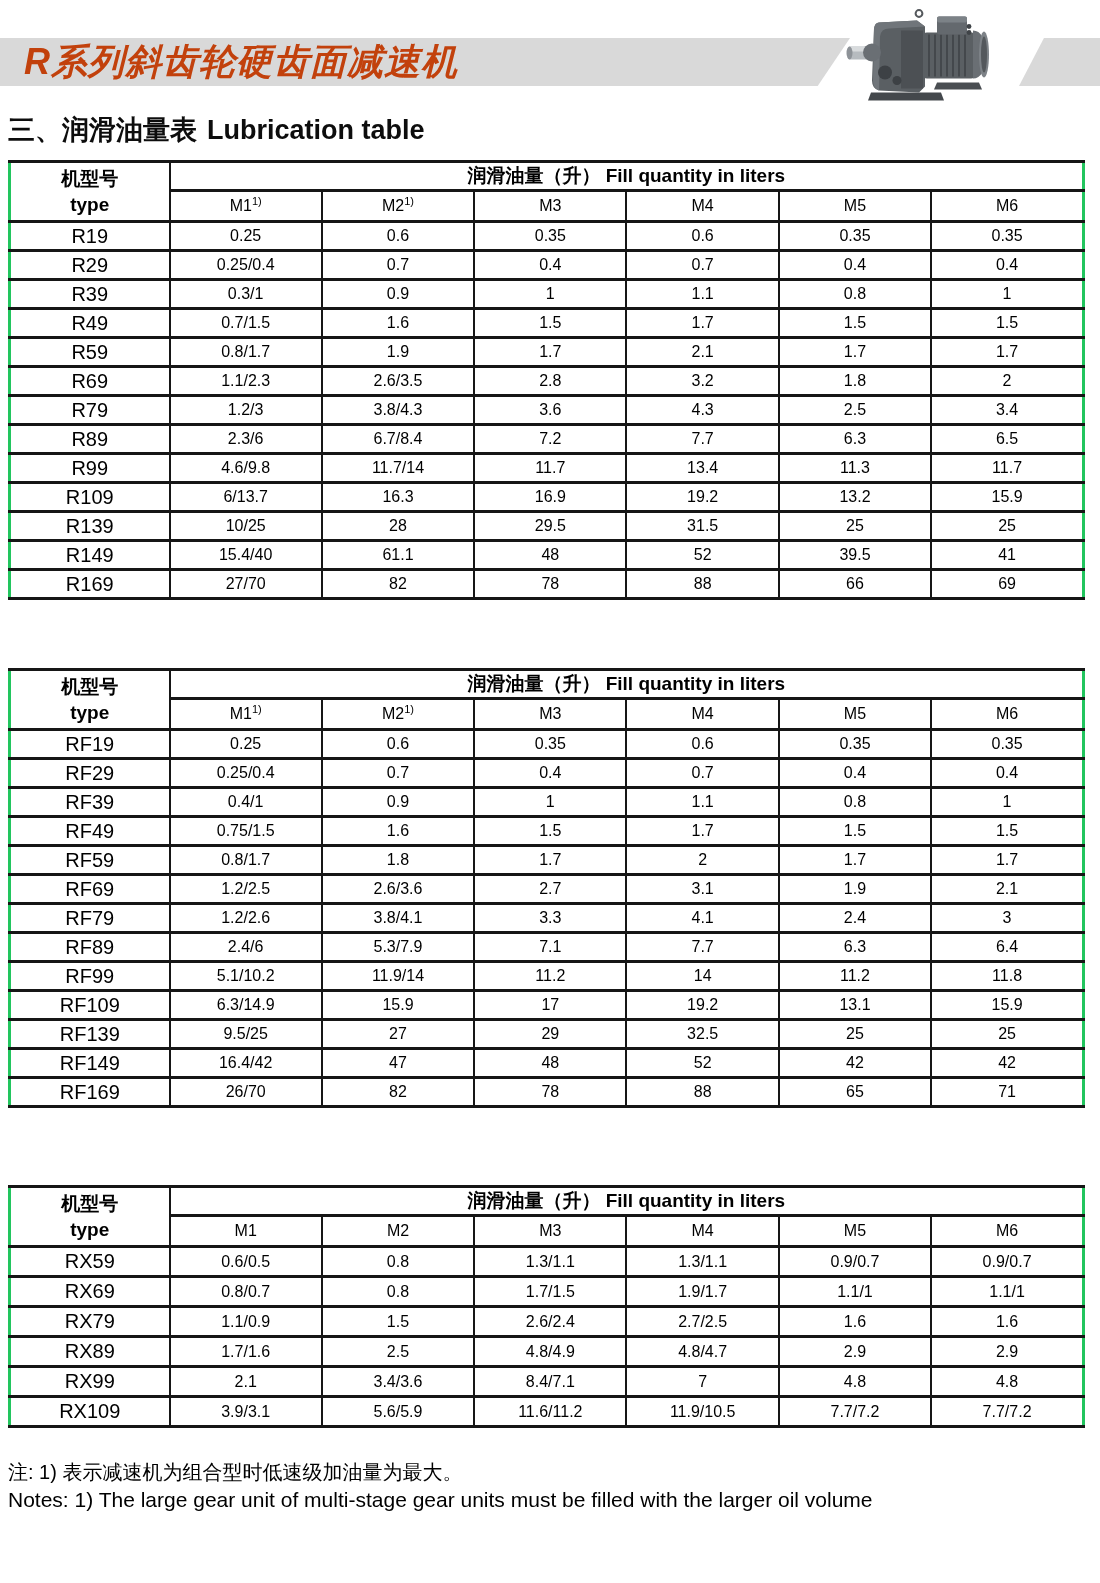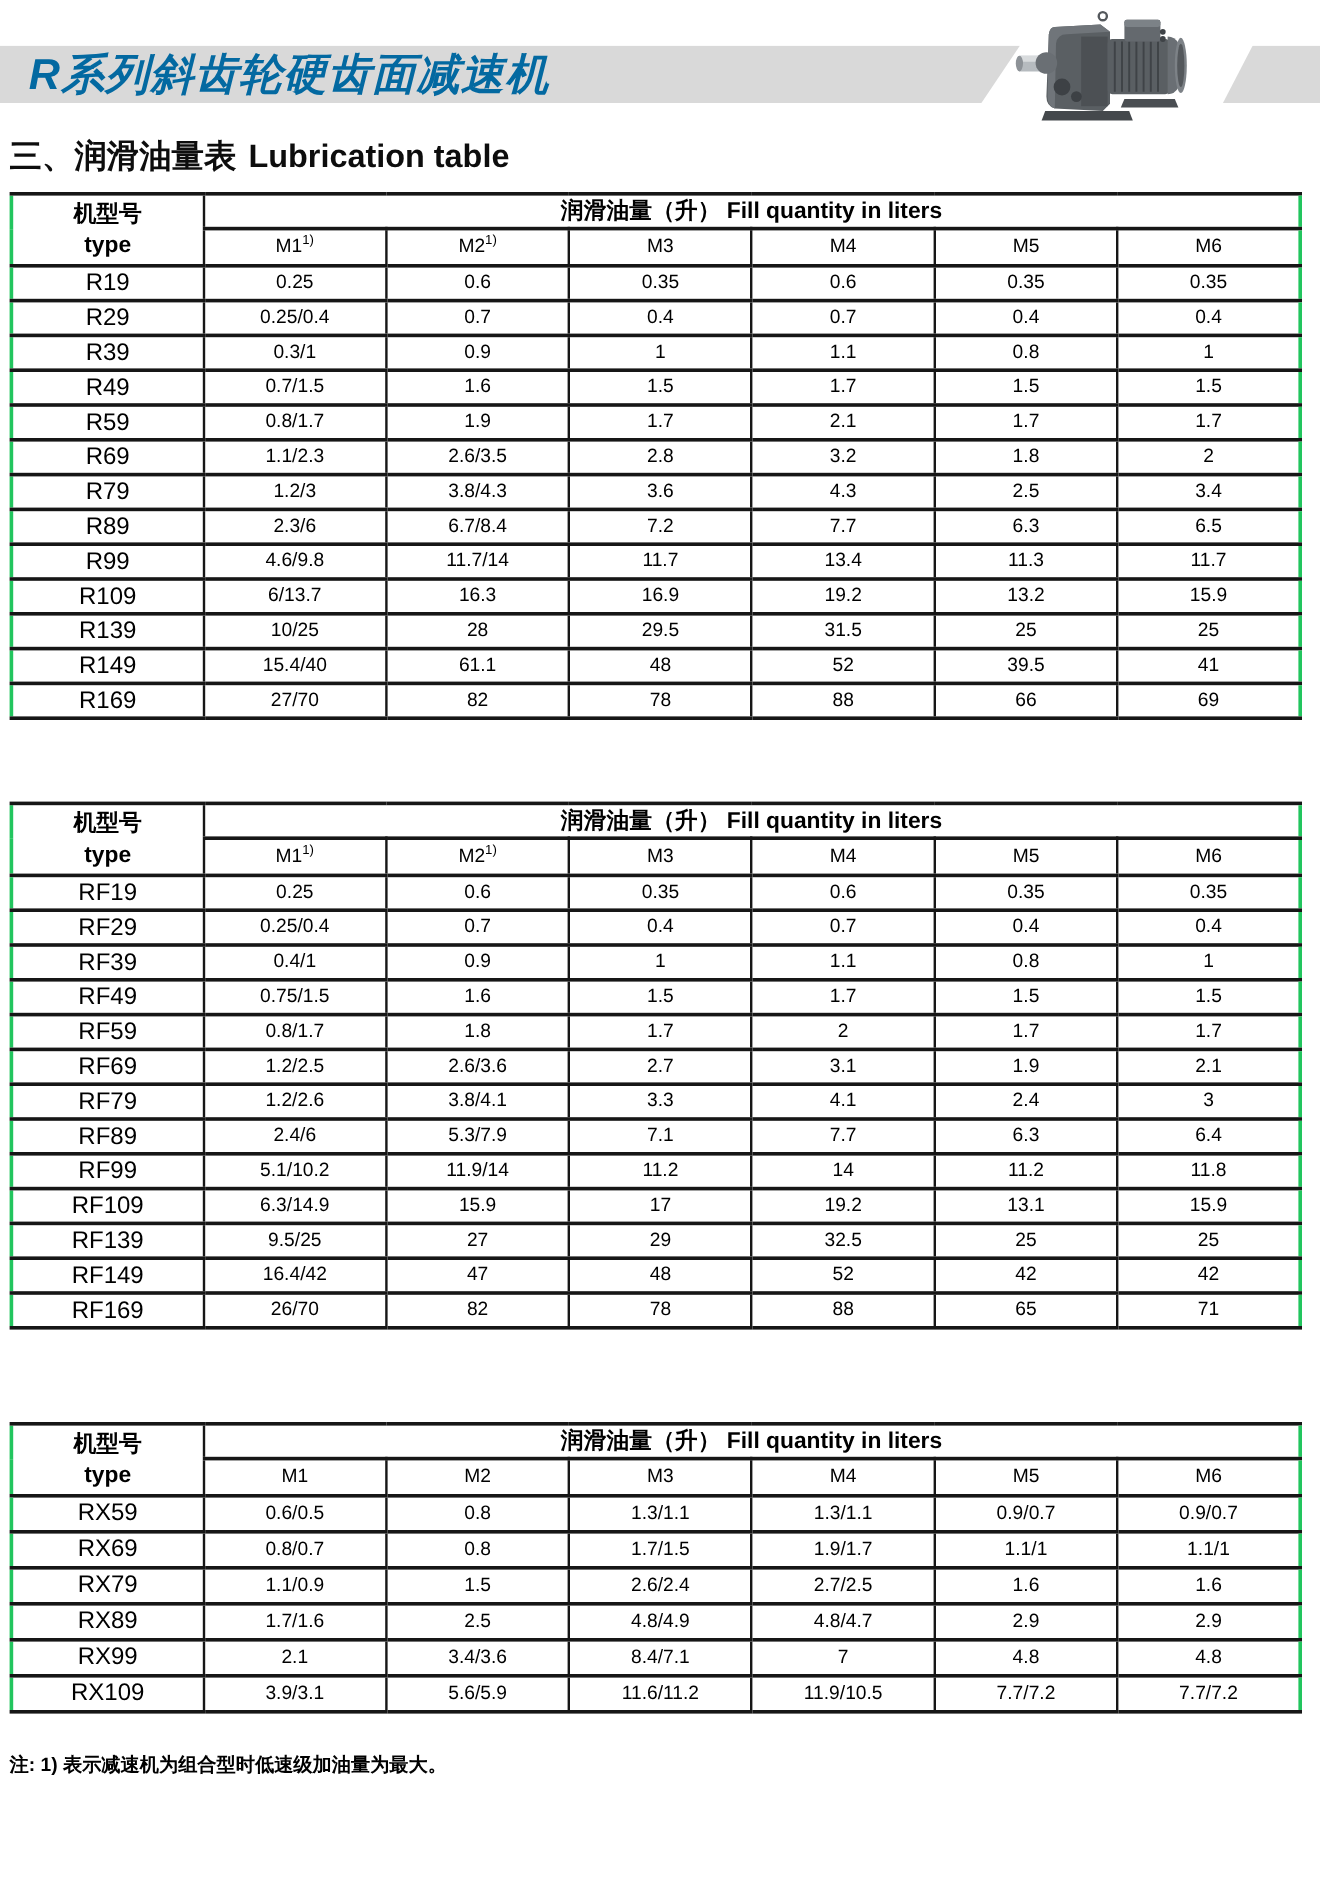--- a/index.html
+++ b/index.html
@@ -12,21 +12,21 @@
   .band{
     position:absolute;left:0;top:38px;width:850px;height:48px;
     clip-path:polygon(0 0,100% 0,96.2% 100%,0 100%);
   }
   .band-right{
     position:absolute;left:1019px;top:38px;width:81px;height:48px;
     clip-path:polygon(30.8% 0,100% 0,100% 100%,0 100%);
   }
   .band-title{
     position:absolute;left:24px;top:38px;height:48px;line-height:48px;
-    font-size:36px;font-weight:bold;font-style:italic;color:#0369a1;
+    font-size:36px;font-weight:bold;font-style:italic;color:#c2410c;
     letter-spacing:1px;white-space:nowrap;
   }
   .motor{position:absolute;left:845px;top:6px;width:160px;height:100px;}
   
   .section-title{
     position:absolute;left:8px;top:112px;font-size:27px;font-weight:bold;
     color:#0d0d0d;white-space:nowrap;
   }
   .section-title .en{margin-left:10px;text-align:right;}
   
@@ -46,21 +46,21 @@
   #tbl0 tbody tr,#tbl1 tbody tr{height:29px;}
   #tbl2 tbody tr{height:30px;}
   th.type-head{font-size:19px;font-weight:bold;line-height:1.35;}
   th.fill-head{font-size:19px;font-weight:bold;}
   th.m-head{font-size:16px;font-weight:normal;}
   th.m-head sup{font-size:11px;vertical-align:super;line-height:0;}
   th.model-cell{font-size:20px;font-weight:normal;}
   td.val-cell{font-size:16px;font-weight:normal;}
   
   .notes{position:absolute;left:8px;top:1458px;}
-  .note-zh{font-size:16px;font-weight:bold;line-height:28px;}
+  .note-zh{font-size:20px;font-weight:normal;line-height:28px;}
   .note-en{font-size:21px;font-weight:normal;line-height:28px;}
 </style>
 </head>
 <body>
 
 <div class="band" style="background: rgb(217, 217, 217);"></div>
 <div class="band-right" style="background: rgb(217, 217, 217);"></div>
 <div class="band-title">R系列斜齿轮硬齿面减速机</div>
 
 <svg class="motor" viewBox="0 0 160 95">
@@ -480,13 +480,14 @@
         <td class="val-cell">11.6/11.2</td>
         <td class="val-cell">11.9/10.5</td>
         <td class="val-cell">7.7/7.2</td>
         <td class="val-cell">7.7/7.2</td>
       </tr>
     </tbody>
   </table>
 
 <div class="notes">
   <div class="note-zh">注: 1) 表示减速机为组合型时低速级加油量为最大。</div>
+  <div class="note-en">Notes: 1) The large gear unit of multi-stage gear units must be filled with the larger oil volume</div>
 </div>
 
 </body></html>

